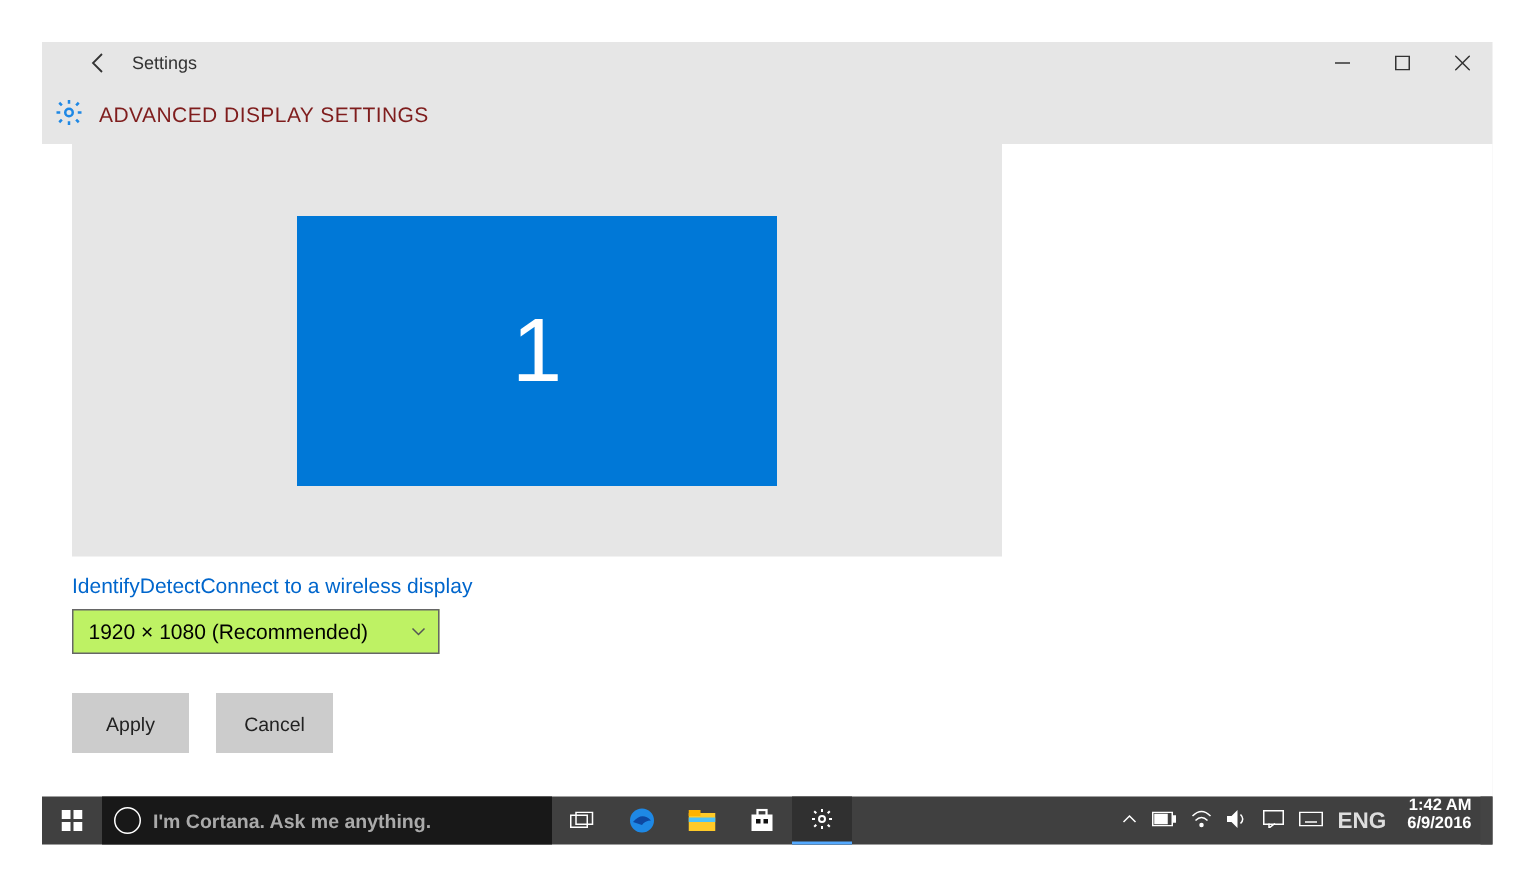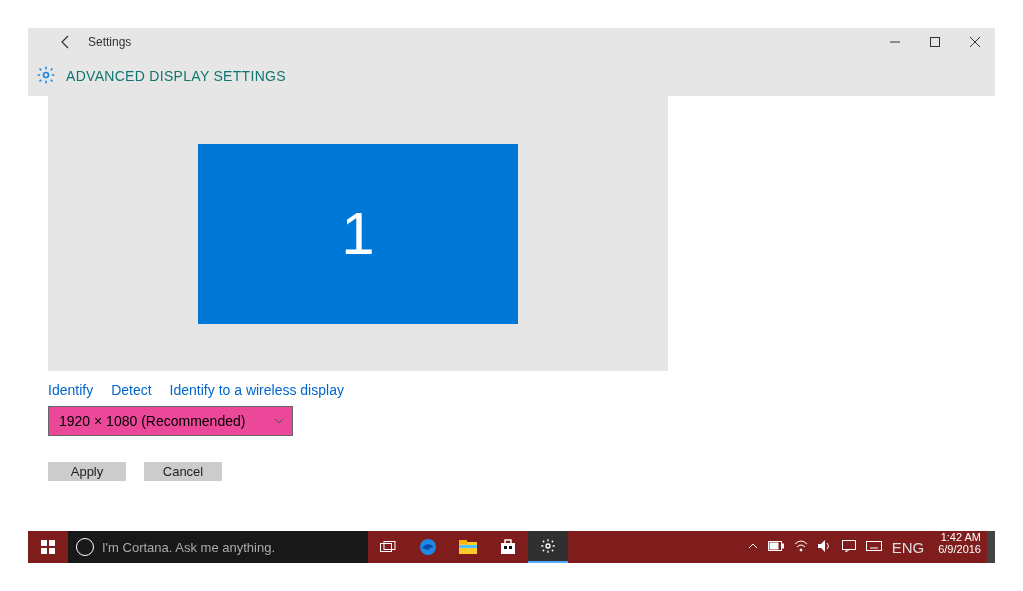--- a/index.html
+++ b/index.html
@@ -29,21 +29,21 @@
   .titlebar .spacer { flex: 1; }
   .win-ctl { width: 40px; height: 28px; display: flex; align-items: center; justify-content: center; color: #333; }
   .win-ctl svg { width: 10px; height: 10px; }
 
   .header2 {
     height: 40px;
     display: flex;
     align-items: center;
     padding-left: 8px;
     font-size: 14px;
-    color: #0f766e;
+    color: #7f1d1d;
     gap: 10px;
   }
   .gear-blue { color: #1976d2; }
 
   .content {
     background: #fff;
     flex: 1;
     display: flex;
   }
   .left {
@@ -65,57 +65,57 @@
     width: 320px; height: 180px;
     background: #0078d7;
     color: #fff;
     display: flex; align-items: center; justify-content: center;
     font-size: 60px; font-weight: 200;
   }
 
   .links {
     padding-top: 11px;
     display: flex;
-    gap: 18px;
     font-size: 14px;
   }
   .links a { color: #0066cc; text-decoration: none; cursor: pointer; }
 
   .res-label { margin-top: 22px; font-size: 14px; color: #222; }
 
   .select {
     margin-top: 8px;
     width: 245px; height: 30px;
     border: 1px solid #666;
     display: flex; align-items: center; justify-content: space-between;
     padding: 0 8px 0 10px;
     font-size: 14px;
-    background: #ec4899;
+    background: #bef264;
   }
   .select .chev { color: #555; }
 
   .buttons { margin-top: 26px; display: flex; gap: 18px; }
   .btn {
-    width: 78px; height: 19px;
+    width: 78px; height: 40px;
     background: #ccc;
     display: flex; align-items: center; justify-content: center;
     font-size: 13px; color: #222;
     border: none;
   }
 
   
   .taskbar {
     position: absolute;
     left: 28px; right: 28px; bottom: 28px;
     height: 32px;
-    background: #7f1d1d;
+    background: #404040;
     color: #fff;
     display: flex;
     align-items: stretch;
     font-size: 12px;
+    font-weight: bold;
   }
   .tb-item { display: flex; align-items: center; justify-content: center; padding: 0 8px; color: #fff; }
   .tb-start { width: 40px; }
   .tb-search { flex: 0 0 300px; display: flex; align-items: center; gap: 8px; padding: 0 8px; background: #181818; }
   .tb-search .circle { width: 18px; height: 18px; border: 1.5px solid #fff; border-radius: 50%; }
   .tb-search .ph { color: #aaa; font-size: 13px; }
   .tb-icon { width: 40px; }
   .tb-icon.active { background: #303030; border-bottom: 2px solid #55aaff; }
   .tb-spacer { flex: 1; }
   .tray { display: flex; align-items: center; gap: 10px; padding: 0 8px; color: #ddd; }
@@ -167,21 +167,21 @@
 
       <div class="monitor-area">
         <div class="monitor">
           <span>1</span>
         </div>
       </div>
 
       <div class="links">
         <a>Identify</a>
         <a>Detect</a>
-        <a>Identify to a wireless display</a>
+        <a>Connect to a wireless display</a>
       </div>
 
 
       <div class="select">
         <span>1920 × 1080 (Recommended)</span>
         <span class="chev">
           <svg width="10" height="10" viewBox="0 0 10 10">
               <path d="M1 3 L5 7 L9 3" stroke="#555" stroke-width="1" fill="none"></path>
             </svg>
         </span>

